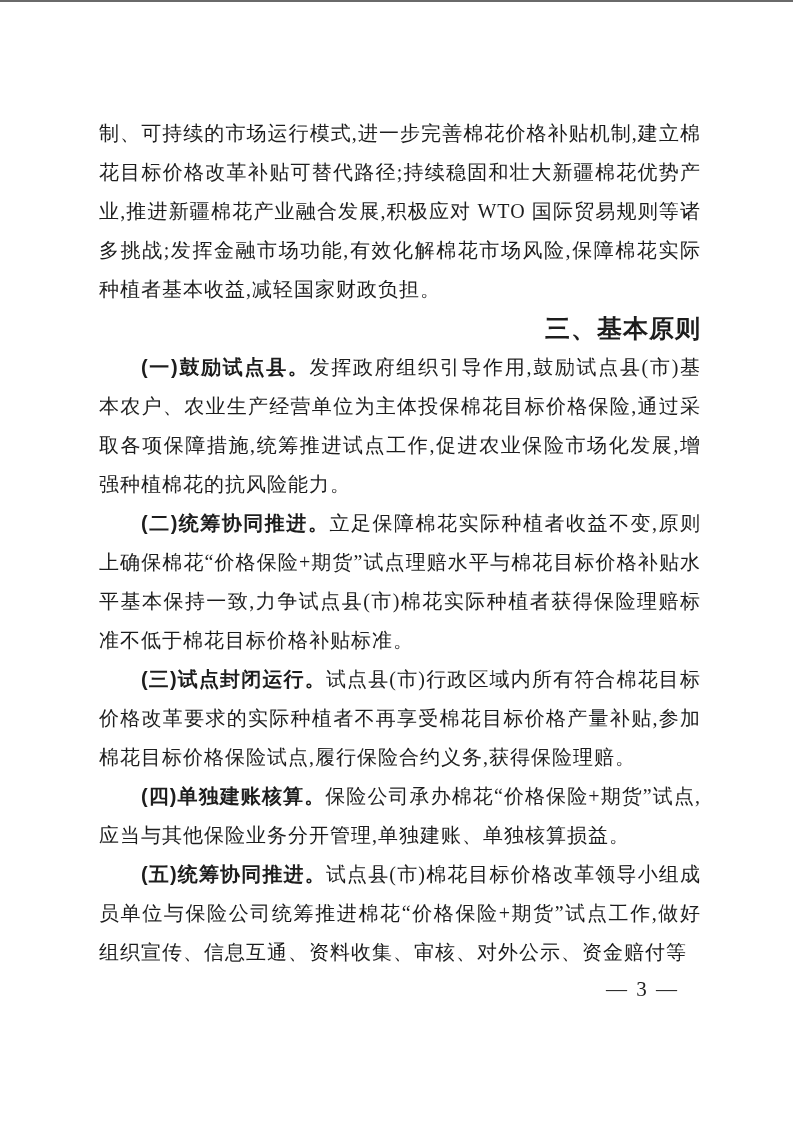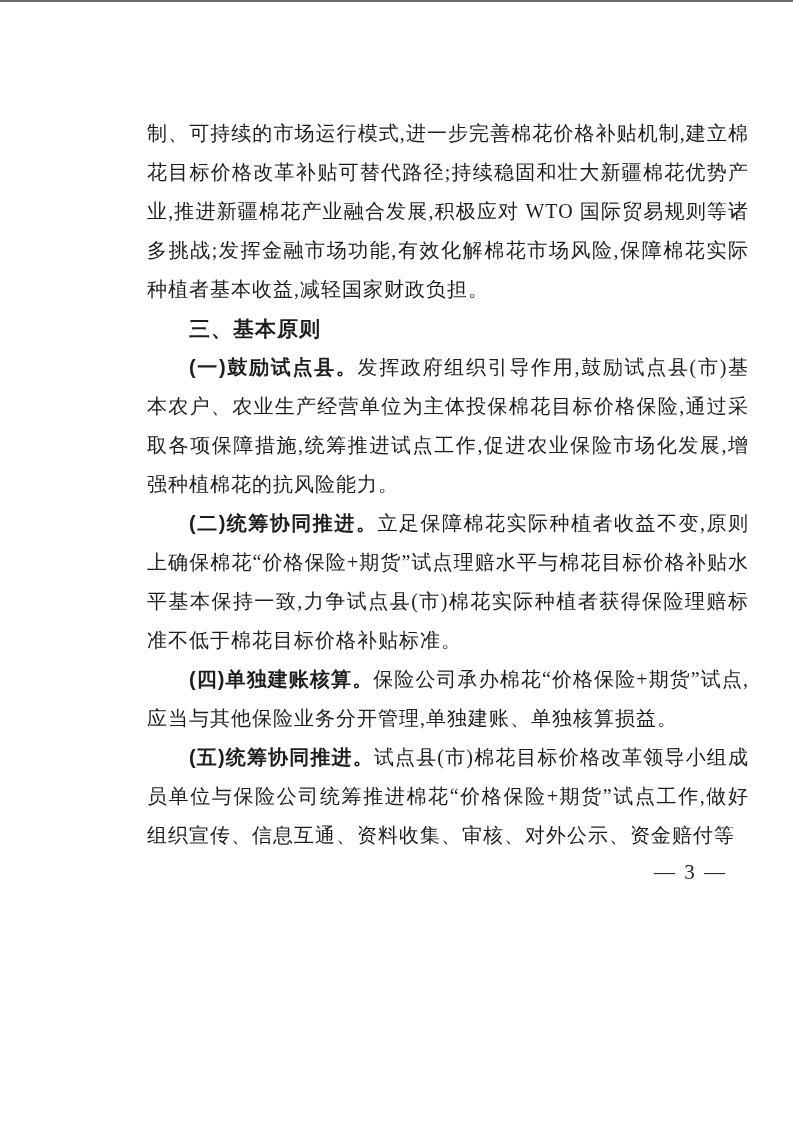--- a/index.html
+++ b/index.html
@@ -21,42 +21,42 @@
     top: 0; left: 0; right: 0;
     height: 2px;
     background: #2b2b2b;
     opacity: 0.7;
   }
   .text-block {
     position: absolute;
     left: 99px;
     top: 114px;
     width: 602px;
-    margin-left: 48px;
   }
   .para {
     margin: 0;
     font-size: 20px;
     line-height: 39px;
     letter-spacing: 1px;
     text-align: justify;
     text-indent: 42px;
     word-break: break-all;
   }
   .no-indent {
     text-indent: 0;
   }
   .heading {
     margin: 0;
-    font-size: 21px;
+    font-size: 25px;
     line-height: 39px;
     letter-spacing: 1px;
     text-indent: 42px;
     font-weight: 700;
     font-family: "Liberation Sans", "DejaVu Sans", sans-serif;
+    text-align: right;
   }
   .lead {
     font-weight: 700;
     font-family: "Liberation Sans", "DejaVu Sans", sans-serif;
   }
   .footer {
     margin-top: 2px;
     text-align: right;
     padding-right: 22px;
     font-size: 21px;
@@ -74,20 +74,21 @@
   <main class="text-block">
 
     <p class="para no-indent">制、可持续的市场运行模式,进一步完善棉花价格补贴机制,建立棉花目标价格改革补贴可替代路径;持续稳固和壮大新疆棉花优势产业,推进新疆棉花产业融合发展,积极应对 WTO 国际贸易规则等诸多挑战;发挥金融市场功能,有效化解棉花市场风险,保障棉花实际种植者基本收益,减轻国家财政负担。</p>
 
     <h2 class="heading">三、基本原则</h2>
 
     <p class="para"><span class="lead">(一)鼓励试点县。</span><span>发挥政府组织引导作用,鼓励试点县(市)基本农户、农业生产经营单位为主体投保棉花目标价格保险,通过采取各项保障措施,统筹推进试点工作,促进农业保险市场化发展,增强种植棉花的抗风险能力。</span></p>
 
     <p class="para"><span class="lead">(二)统筹协同推进。</span><span>立足保障棉花实际种植者收益不变,原则上确保棉花“价格保险+期货”试点理赔水平与棉花目标价格补贴水平基本保持一致,力争试点县(市)棉花实际种植者获得保险理赔标准不低于棉花目标价格补贴标准。</span></p>
 
+    <p class="para"><span class="lead">(三)试点封闭运行。</span><span>试点县(市)行政区域内所有符合棉花目标价格改革要求的实际种植者不再享受棉花目标价格产量补贴,参加棉花目标价格保险试点,履行保险合约义务,获得保险理赔。</span></p>
 
     <p class="para"><span class="lead">(四)单独建账核算。</span><span>保险公司承办棉花“价格保险+期货”试点,应当与其他保险业务分开管理,单独建账、单独核算损益。</span></p>
 
     <p class="para"><span class="lead">(五)统筹协同推进。</span><span>试点县(市)棉花目标价格改革领导小组成员单位与保险公司统筹推进棉花“价格保险+期货”试点工作,做好组织宣传、信息互通、资料收集、审核、对外公示、资金赔付等</span></p>
 
     <div class="footer">
       <span class="page-number">— 3 —</span>
     </div>
 
   </main>

